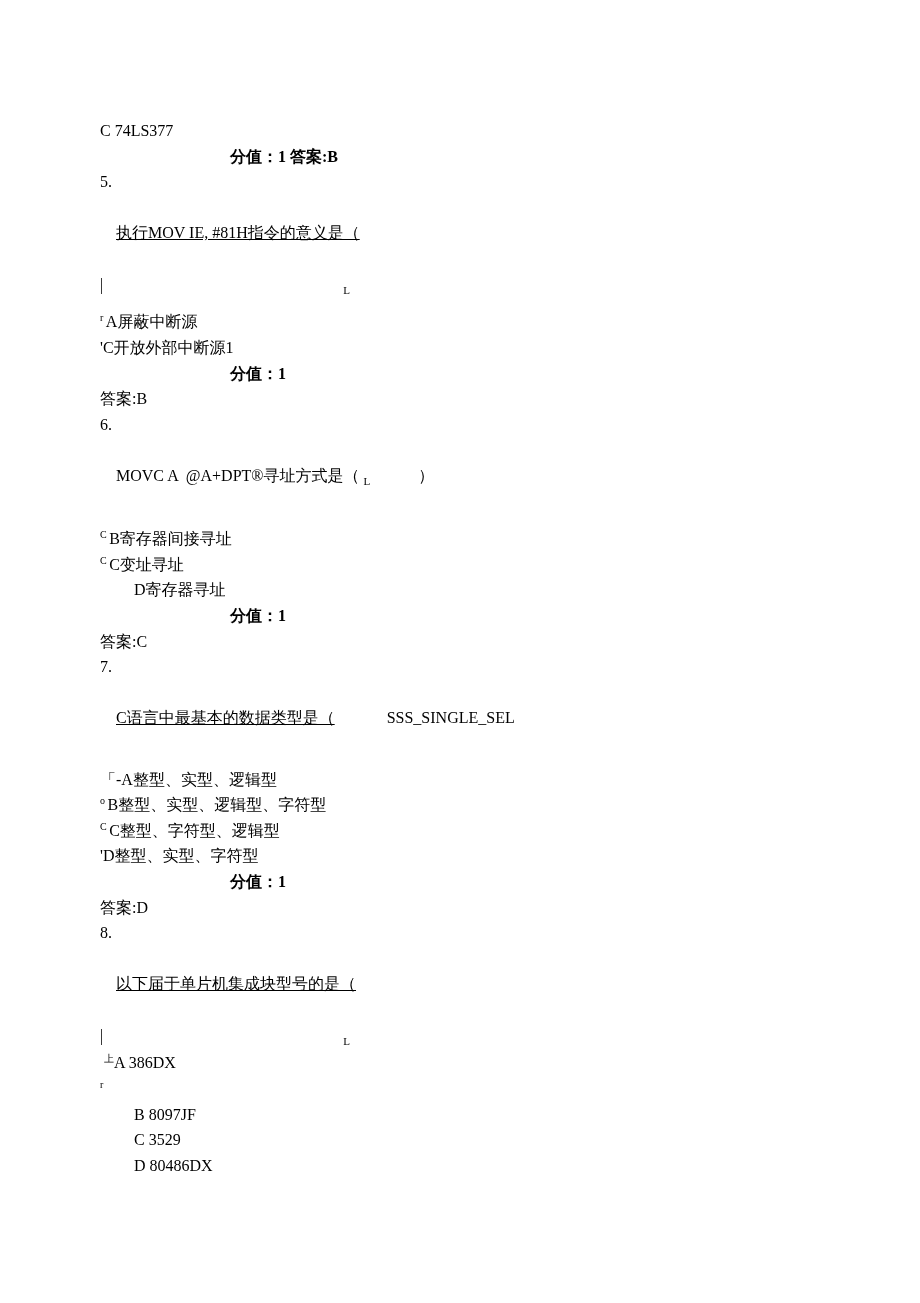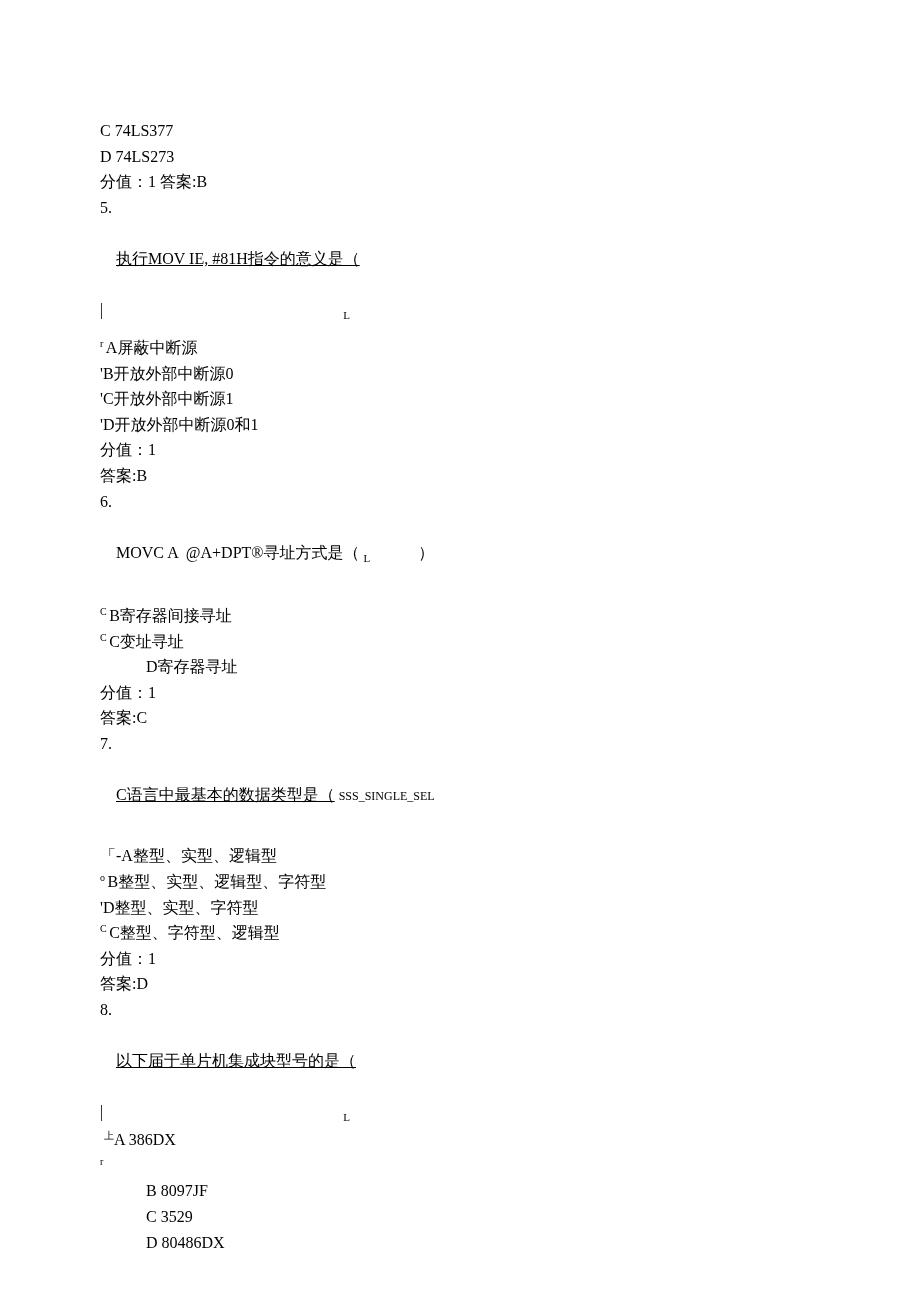--- a/index.html
+++ b/index.html
@@ -11,61 +11,61 @@
     color: #000000;
     line-height: 1.6;
     width: 920px;
   }
   .page {
     padding: 118px 50px 50px 100px;
   }
   .indent-1 {
   }
   .indent-2 {
+    margin-left: 130px;
+    font-weight: bold;
   }
   .indent-05 {
-    margin-left: 46px;
+    margin-left: 34px;
   }
   .line {
     white-space: pre;
   }
   .underline {
     text-decoration: underline;
   }
   .sub-marker {
     font-size: 11px;
     vertical-align: sub;
   }
   .small-caps {
-    font-size: 12px;
+    font-size: 16px;
+    margin-left: 48px;
   }
   .super-prefix {
     font-size: 10px;
     vertical-align: super;
   }
 </style>
 </head>
 <body>
 
 <div class="page">
 
   <div class="line indent-1">C 74LS377</div>
-  <div class="line indent-1">D 74LS273</div>
   <div class="line indent-2">分值：1 答案:B</div>
 
   <div class="line">5.</div>
   <div class="line">
     <span class="underline">执行MOV IE, #81H指令的意义是（</span>
   </div>
   <div class="line">|<span style="display:inline-block;width:240px;"></span><span class="sub-marker">L</span></div>
   <div style="height:10px;"></div>
   <div class="line"><span class="super-prefix">r </span><span>A屏蔽中断源</span></div>
-  <div class="line">'B开放外部中断源0</div>
   <div class="line">'C开放外部中断源1</div>
-  <div class="line">'D开放外部中断源0和1</div>
   <div class="line indent-2">分值：1</div>
   <div class="line">答案:B</div>
 
   <div class="line">6.</div>
   <div class="line">
     <span>MOVC A  @A+DPT®寻址方式是（</span> <span class="sub-marker">L</span><span style="display:inline-block;width:48px;"></span><span>）</span>
   </div>
   <div style="height:10px;"></div>
   <div class="line"><span class="super-prefix">C </span><span>B寄存器间接寻址</span></div>
   <div class="line"><span class="super-prefix">C </span><span>C变址寻址</span></div>
@@ -73,22 +73,22 @@
   <div class="line indent-2">分值：1</div>
   <div class="line">答案:C</div>
 
   <div class="line">7.</div>
   <div class="line">
     <span class="underline">C语言中最基本的数据类型是（</span> <span class="small-caps">SSS_SINGLE_SEL</span>
   </div>
   <div style="height:10px;"></div>
   <div class="line">「-A整型、实型、逻辑型</div>
   <div class="line"><span class="super-prefix">o </span><span>B整型、实型、逻辑型、字符型</span></div>
+  <div class="line"><span class="super-prefix">C </span><span>C整型、字符型、逻辑型</span></div>
   <div class="line">'D整型、实型、字符型</div>
-  <div class="line"><span class="super-prefix">C </span><span>C整型、字符型、逻辑型</span></div>
   <div class="line indent-2">分值：1</div>
   <div class="line">答案:D</div>
 
   <div class="line">8.</div>
   <div class="line">
     <span class="underline">以下届于单片机集成块型号的是（</span>
   </div>
   <div class="line">|<span style="display:inline-block;width:240px;"></span><span class="sub-marker">L</span></div>
   <div class="line"> <span class="super-prefix">上</span><span>A 386DX</span></div>
   <div class="line"><span class="super-prefix">r</span></div>

